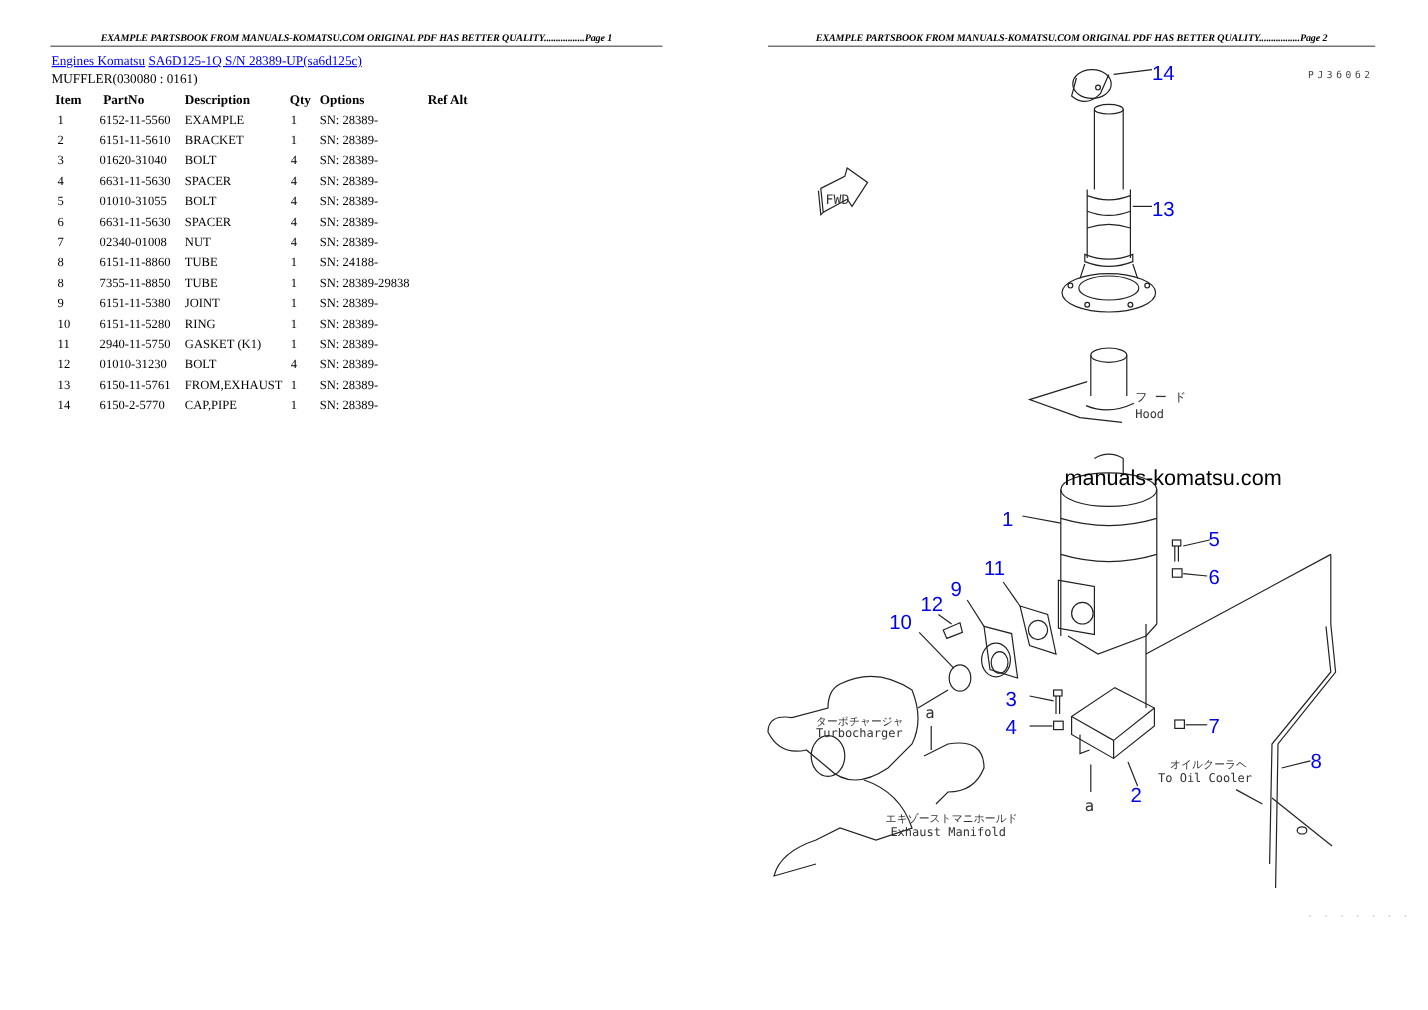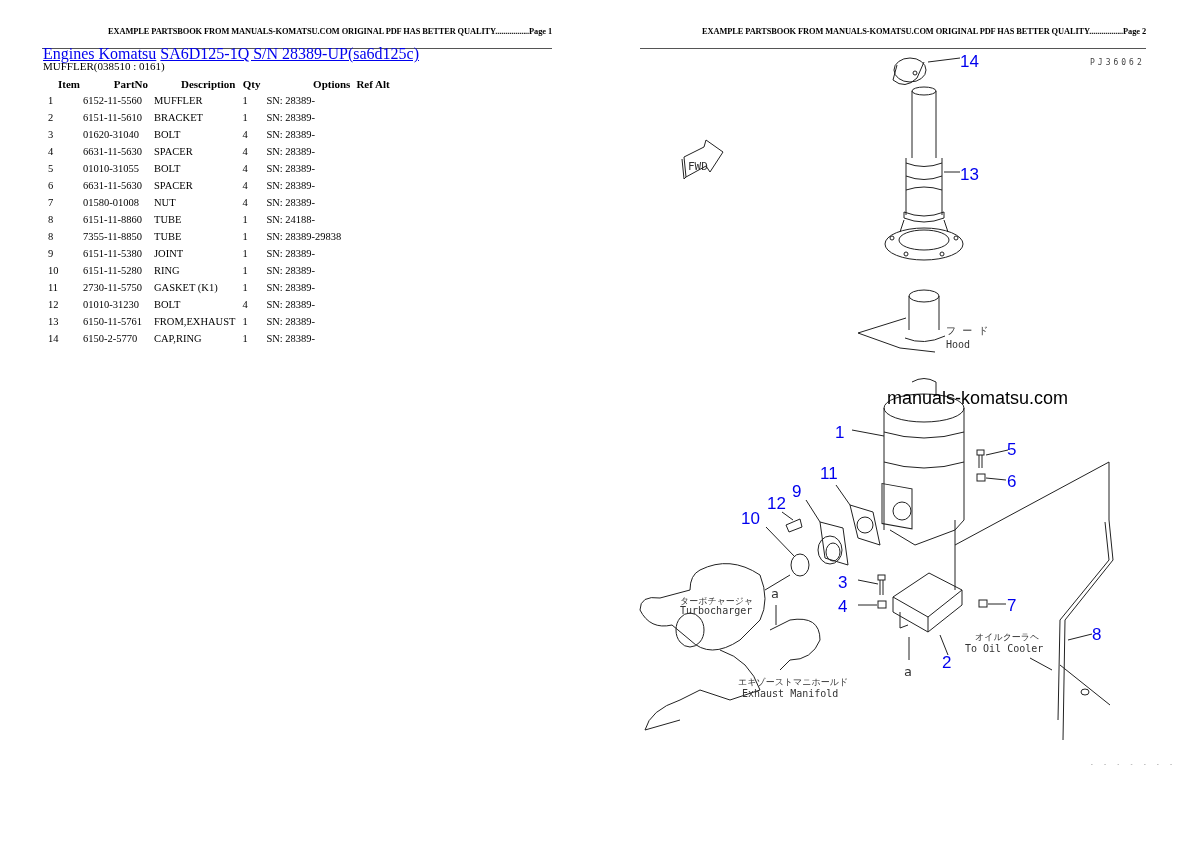--- a/index.html
+++ b/index.html
@@ -1,31 +1,31 @@
 <!DOCTYPE html>
 <html><head>
   <meta charset="utf-8">
   <style>
     html, body { margin: 0; padding: 0; background: #ffffff; }
     body { width: 1190px; height: 842px; position: relative; overflow: hidden;
            font-family: "DejaVu Serif", "Liberation Serif", serif; color: #000; }
     .page-header { position: absolute; top: 27px; height: 10px;
-                   font-family: "Liberation Serif", serif; font-weight: bold;
-                   font-size: 8.4px; text-align: right; border-bottom: 1px solid #555;
-                   padding-bottom: 11px; white-space: nowrap; letter-spacing: -0.1px; }
+                   font-family: "Liberation Serif", serif; font-style: italic; font-weight: bold;
+                   font-size: 8.4px; text-align: center; border-bottom: 1px solid #555;
+                   padding-bottom: 1px; white-space: nowrap; letter-spacing: -0.1px; }
     #hdr1 { left: 42px; width: 510px; }
     #hdr2 { left: 640px; width: 506px; }
-    .breadcrumb { position: absolute; left: 43px; top: 45px; font-size: 16px;
+    .breadcrumb { position: absolute; left: 43px; top: 45px; font-size: 11px;
                   font-family: "Liberation Serif", serif; }
     .breadcrumb a { color: #0000ee; text-decoration: underline; cursor: pointer; }
     .section-title { position: absolute; left: 43px; top: 60px; font-size: 11px;
                      font-family: "Liberation Serif", serif; }
     table.parts { position: absolute; left: 43px; top: 76px; border-collapse: collapse;
                   font-family: "Liberation Serif", serif; font-size: 10.5px; }
-    table.parts th { font-weight: bold; text-align: right; padding: 0 3px; height: 16px;
+    table.parts th { font-weight: bold; text-align: left; padding: 0 3px; height: 16px;
                      font-size: 11px; }
     table.parts td { padding: 0 3px; height: 17px; white-space: nowrap; }
     table.parts td.item { width: 32px; padding-left: 5px; }
     table.parts td.partno { width: 68px; padding-left: 0; padding-right: 0; }
     table.parts td.desc { width: 78px; }
     table.parts td.qty { width: 18px; padding-left: 4px; }
     table.parts td.opts { width: 84px; }
     .drawing-id { position: absolute; left: 1090px; top: 58px; font-family: "DejaVu Sans Mono", monospace;
                   font-size: 8px; color: #444; letter-spacing: 3px; }
     .footer-id { position: absolute; left: 1090px; top: 760px; font-family: "DejaVu Sans Mono", monospace;
@@ -39,38 +39,38 @@
 <body>
 
 <div class="page-header" id="hdr1">EXAMPLE PARTSBOOK FROM MANUALS-KOMATSU.COM ORIGINAL PDF HAS BETTER QUALITY.................Page 1</div>
 <div class="page-header" id="hdr2">EXAMPLE PARTSBOOK FROM MANUALS-KOMATSU.COM ORIGINAL PDF HAS BETTER QUALITY.................Page 2</div>
 
 <div class="breadcrumb">
   <a>Engines Komatsu</a>
   <a>SA6D125-1Q S/N 28389-UP(sa6d125c)</a>
 </div>
 
-<div class="section-title">MUFFLER(038510 : 0161)</div>
+<div class="section-title">MUFFLER(030080 : 0161)</div>
 
 <table class="parts">
   <thead>
     <tr>
       <th>Item</th>
       <th>PartNo</th>
       <th>Description</th>
       <th>Qty</th>
       <th>Options</th>
       <th>Ref Alt</th>
     </tr>
   </thead>
   <tbody id="parts-body">
       <tr>
         <td class="item">1</td>
         <td class="partno">6152-11-5560</td>
-        <td class="desc">MUFFLER</td>
+        <td class="desc">EXAMPLE</td>
         <td class="qty">1</td>
         <td class="opts">SN: 28389-</td>
         <td class="refalt"></td>
       </tr>
       <tr>
         <td class="item">2</td>
         <td class="partno">6151-11-5610</td>
         <td class="desc">BRACKET</td>
         <td class="qty">1</td>
         <td class="opts">SN: 28389-</td>
@@ -103,21 +103,21 @@
       <tr>
         <td class="item">6</td>
         <td class="partno">6631-11-5630</td>
         <td class="desc">SPACER</td>
         <td class="qty">4</td>
         <td class="opts">SN: 28389-</td>
         <td class="refalt"></td>
       </tr>
       <tr>
         <td class="item">7</td>
-        <td class="partno">01580-01008</td>
+        <td class="partno">02340-01008</td>
         <td class="desc">NUT</td>
         <td class="qty">4</td>
         <td class="opts">SN: 28389-</td>
         <td class="refalt"></td>
       </tr>
       <tr>
         <td class="item">8</td>
         <td class="partno">6151-11-8860</td>
         <td class="desc">TUBE</td>
         <td class="qty">1</td>
@@ -143,21 +143,21 @@
       <tr>
         <td class="item">10</td>
         <td class="partno">6151-11-5280</td>
         <td class="desc">RING</td>
         <td class="qty">1</td>
         <td class="opts">SN: 28389-</td>
         <td class="refalt"></td>
       </tr>
       <tr>
         <td class="item">11</td>
-        <td class="partno">2730-11-5750</td>
+        <td class="partno">2940-11-5750</td>
         <td class="desc">GASKET (K1)</td>
         <td class="qty">1</td>
         <td class="opts">SN: 28389-</td>
         <td class="refalt"></td>
       </tr>
       <tr>
         <td class="item">12</td>
         <td class="partno">01010-31230</td>
         <td class="desc">BOLT</td>
         <td class="qty">4</td>
@@ -168,21 +168,21 @@
         <td class="item">13</td>
         <td class="partno">6150-11-5761</td>
         <td class="desc">FROM,EXHAUST</td>
         <td class="qty">1</td>
         <td class="opts">SN: 28389-</td>
         <td class="refalt"></td>
       </tr>
       <tr>
         <td class="item">14</td>
         <td class="partno">6150-2-5770</td>
-        <td class="desc">CAP,RING</td>
+        <td class="desc">CAP,PIPE</td>
         <td class="qty">1</td>
         <td class="opts">SN: 28389-</td>
         <td class="refalt"></td>
       </tr>
     </tbody>
 </table>
 
 <div class="drawing-id">PJ3б0б2</div>
 <div class="footer-id">- - - - - - -</div>
 

